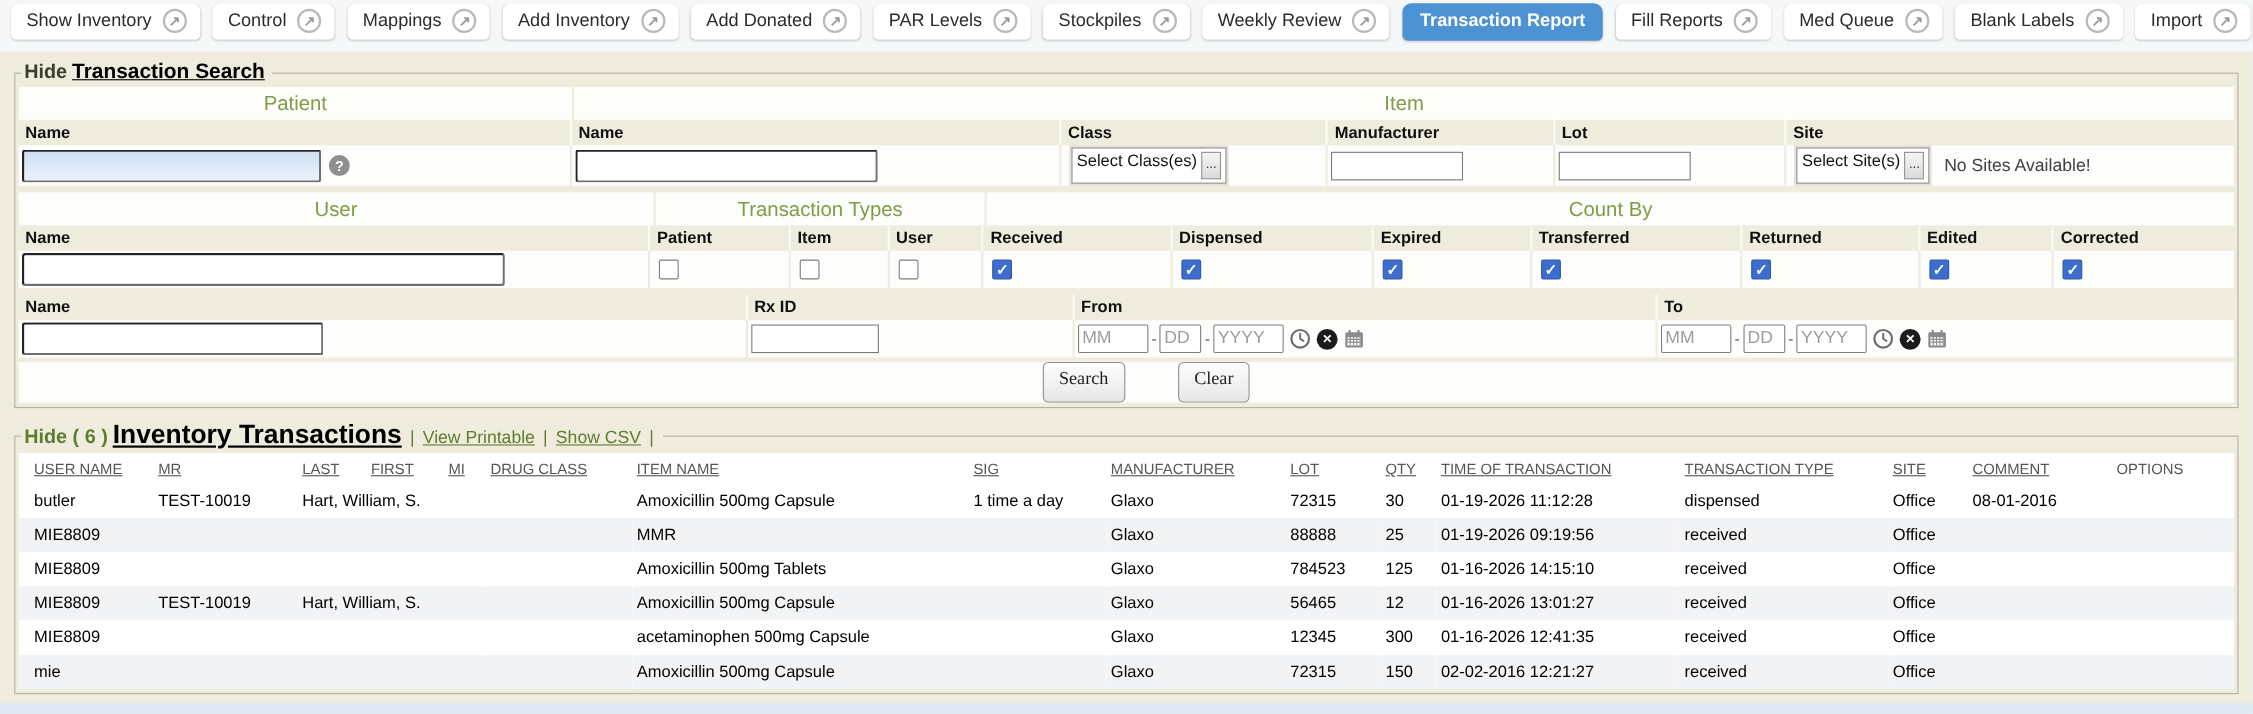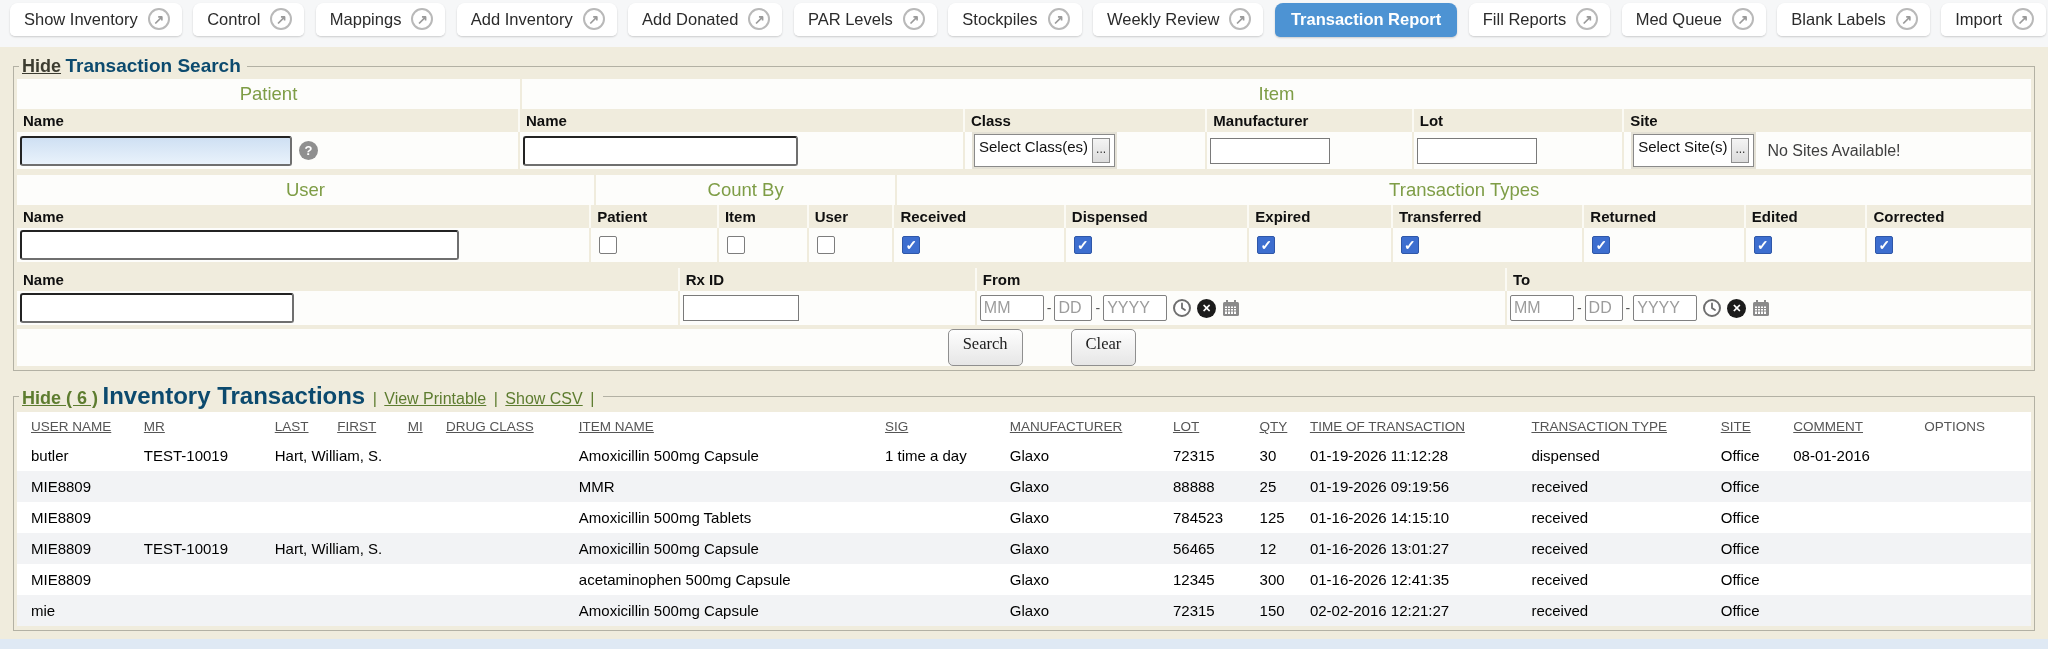--- a/index.html
+++ b/index.html
@@ -13,23 +13,23 @@
   .tab .tbody { background: #fff; display: flex; align-items: center; gap: 10px; padding: 5px 12px 6px 14px; font-size: 16.5px; color: #2b2b2b; }
   .tab.active { background: #4d93d3; }
   .tab.active .tbody { background: transparent; color: #fff; font-weight: bold; padding: 7px 16px 8px; }
   .popout { width: 22px; height: 22px; border: 2px solid #b9b9b9; border-radius: 50%; color: #9a9a9a; font-size: 13px; font-weight: bold; display: inline-flex; align-items: center; justify-content: center; line-height: 1; }
 
   
   .main { background: #f0ecdd; padding: 8px 13px 8px; }
   fieldset { border: 1px solid #b3b1a4; padding: 2px 3px 4px; }
   fieldset + fieldset { margin-top: 11px; }
   legend { padding: 0 6px 0 3px; margin-left: 2px; }
-  .hide-link { font-size: 18px; font-weight: bold; color: #3c3c30; text-decoration: underline; cursor: pointer; }
+  .hide-link { font-size: 18px; font-weight: bold; color: #3c3c30; cursor: pointer; }
   .hide-link.green { color: #5d7c2f; }
-  .legend-title { font-size: 19px; font-weight: bold; color: #0c4a6e; }
+  .legend-title { font-size: 19px; font-weight: bold; color: #000000; text-decoration: underline; }
   .legend-title.big { font-size: 24px; }
   .legend-sep { color: #5d7c2f; font-size: 16px; padding: 0 3px; }
   .legend-link { color: #5d7c2f; font-size: 16px; text-decoration: underline; cursor: pointer; }
 
   
   .g { display: grid; gap: 2px; }
   .g.whiterow { background: #f0ecdd; }           
   .g.whiterow > div { background: #fdfdfb; }
   .g.beigerow { background: #fbfaf4; }           
   .g.beigerow > div { background: #f0ecdd; }
@@ -197,24 +197,24 @@
       </div>
     </div>
 
     <div class="sect-gap"></div>
 
     <div class="g whiterow r-head2">
       <div class="band-cell">
           <span class="band-title">User</span>
         </div>
       <div class="band-cell">
+          <span class="band-title">Transaction Types</span>
+        </div>
+      <div class="band-cell">
           <span class="band-title">Count By</span>
-        </div>
-      <div class="band-cell">
-          <span class="band-title">Transaction Types</span>
         </div>
     </div>
 
     <div class="g beigerow r-lbl2">
       <div class="lbl-cell">Name</div>
       <div class="lbl-cell">Patient</div>
       <div class="lbl-cell">Item</div>
       <div class="lbl-cell">User</div>
       <div class="lbl-cell">Received</div>
       <div class="lbl-cell">Dispensed</div>

